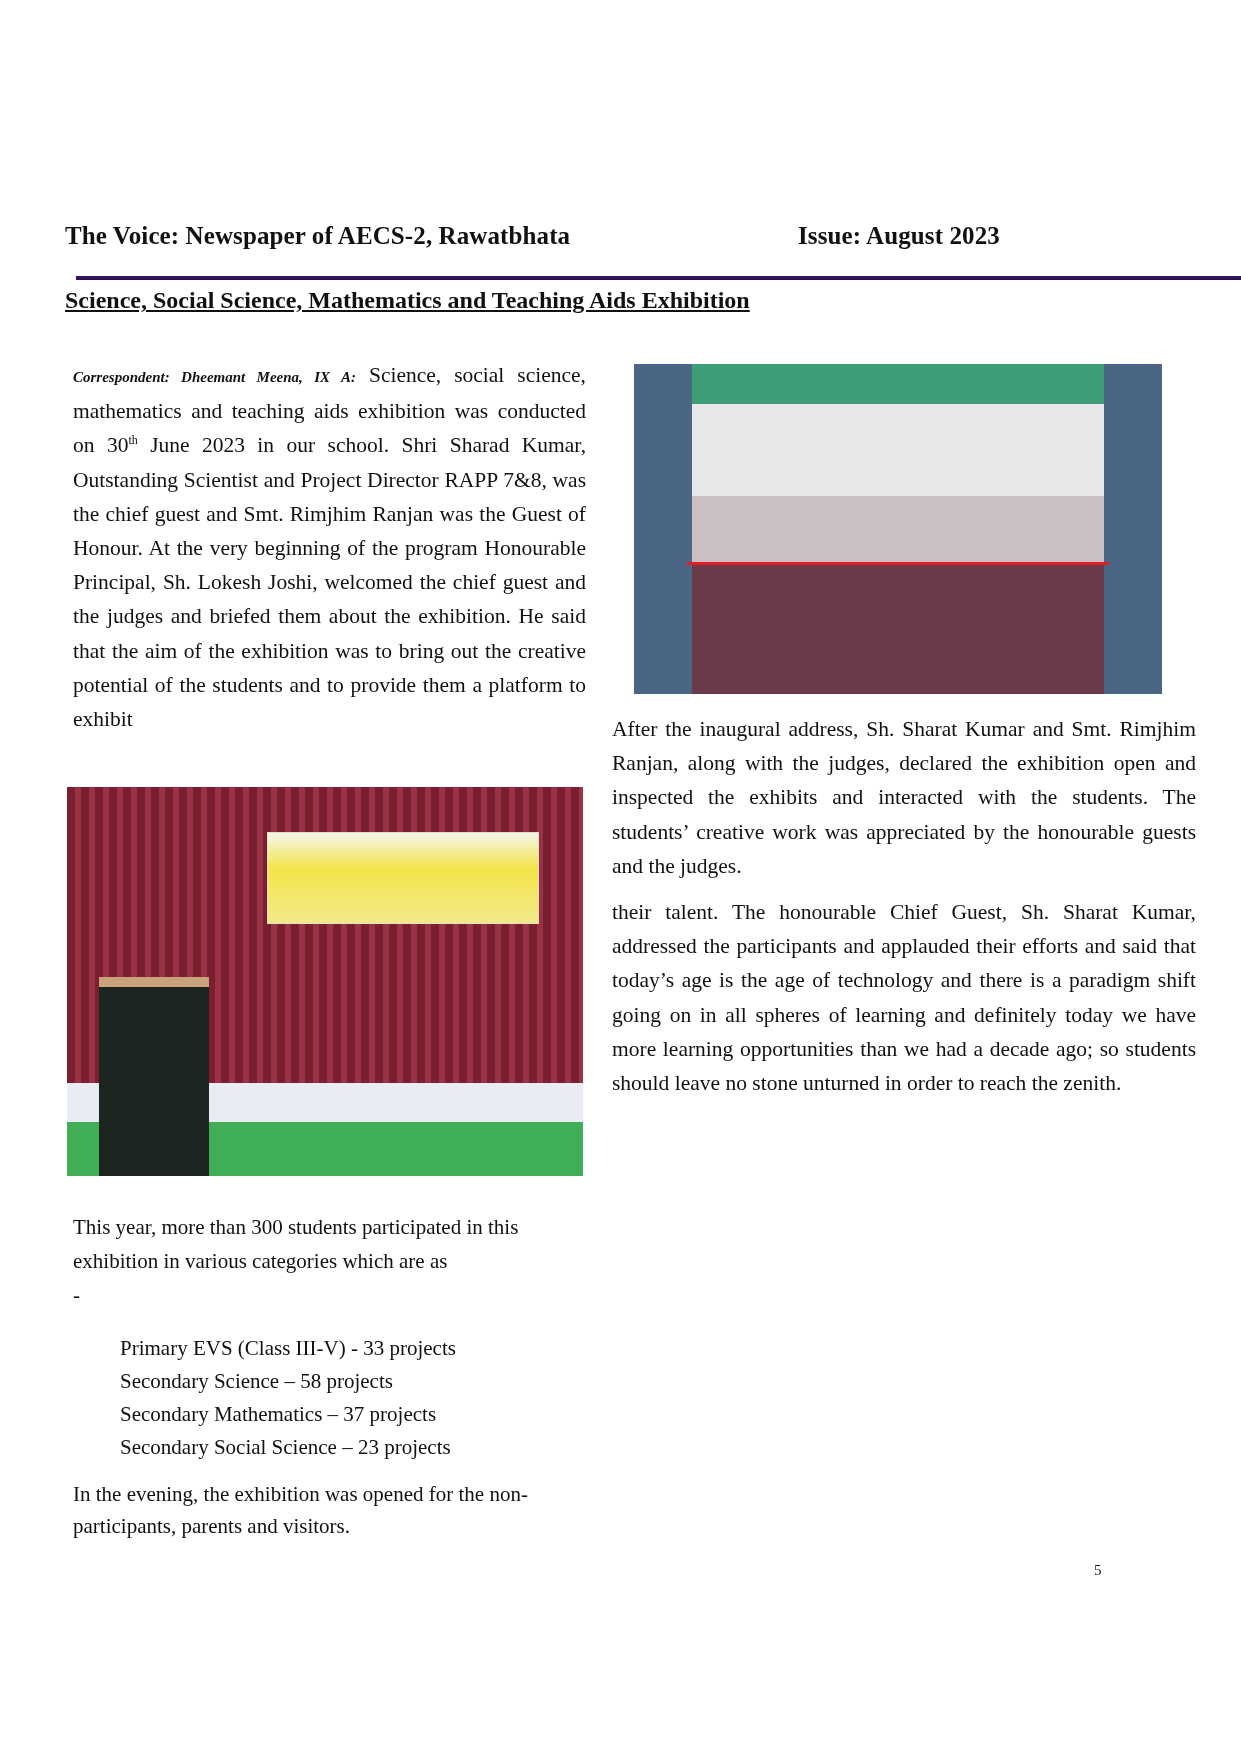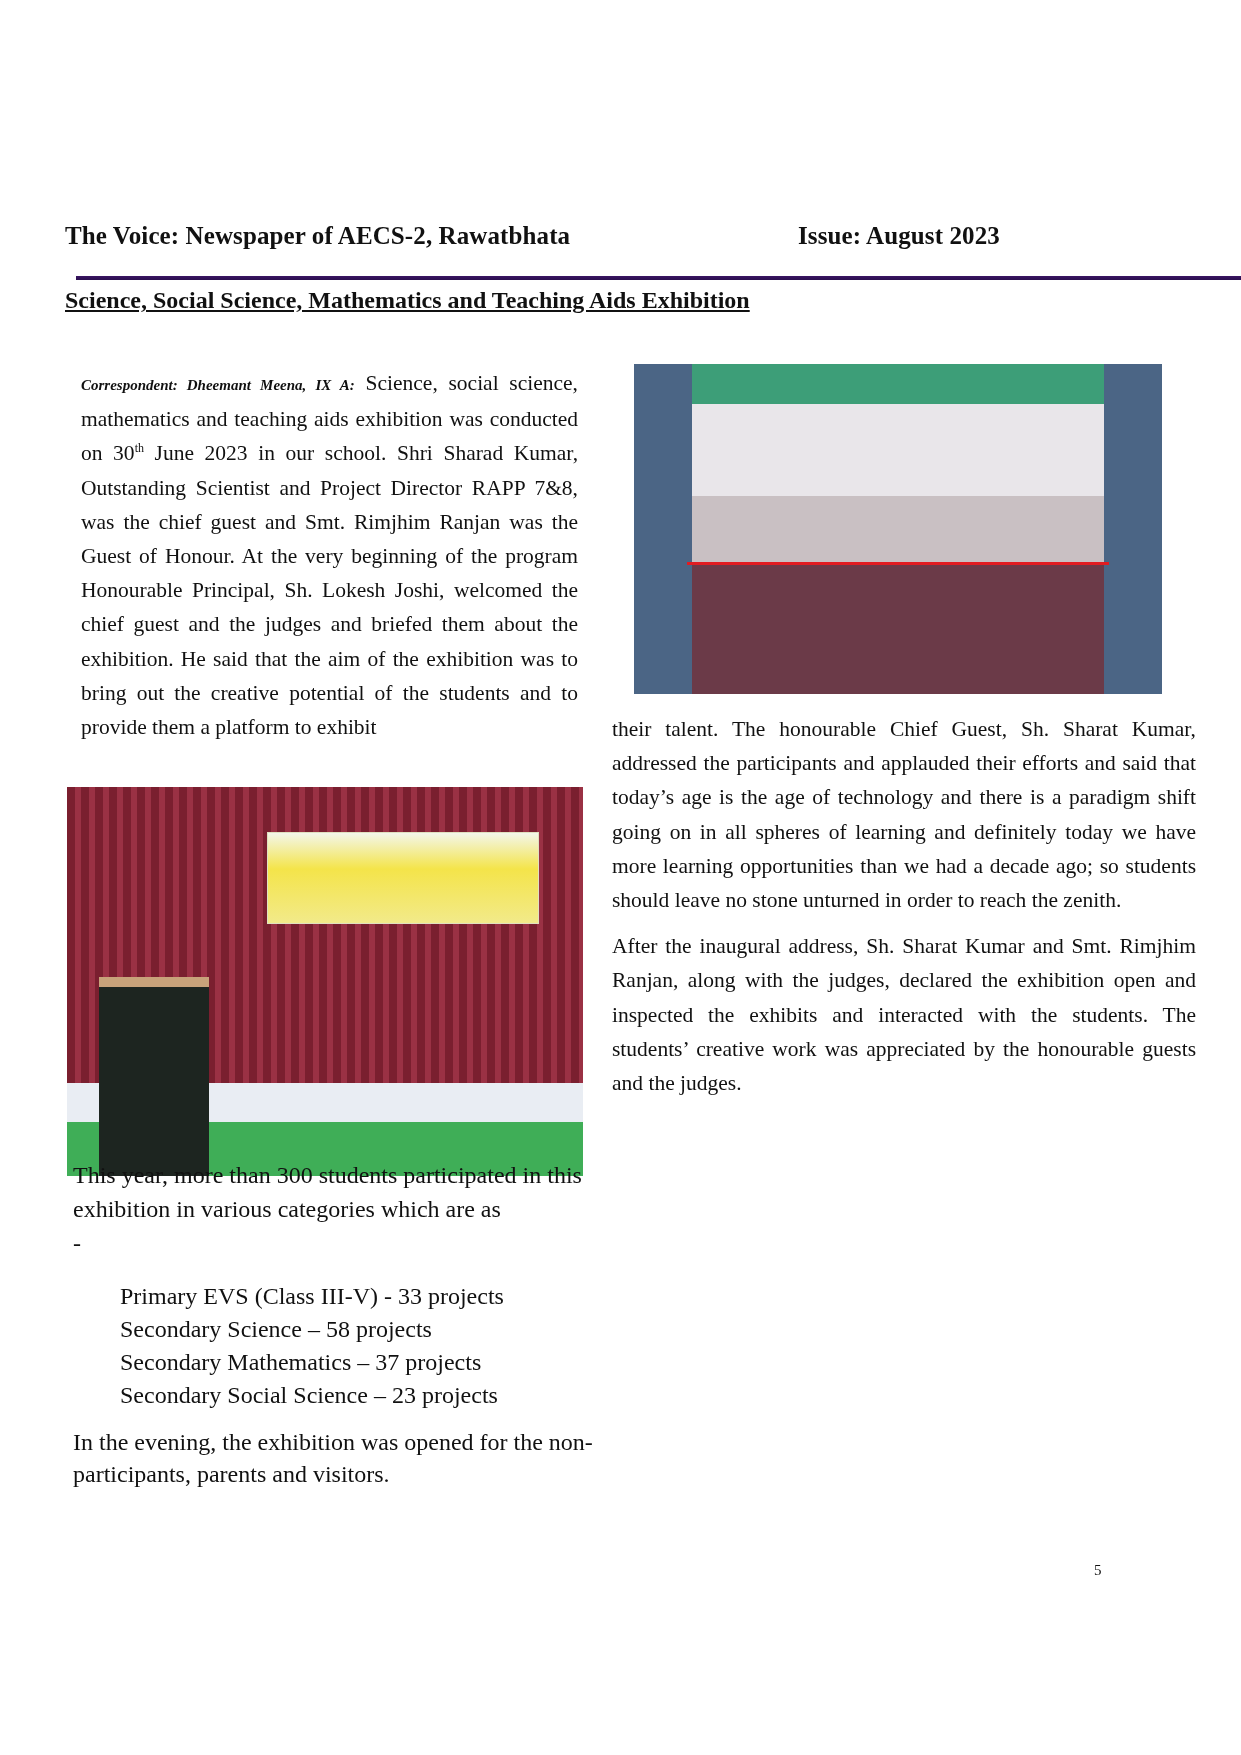--- a/index.html
+++ b/index.html
@@ -12,39 +12,39 @@
   .mast-title { left: 65px; }
   .mast-issue { left: 798px; }
   .rule { left: 76px; top: 276px; width: 1165px; height: 4px;
           background: linear-gradient(#3a1563, #2a0e4e); }
   .article-title { left: 65px; top: 287px; font-weight: bold; font-size: 24px; white-space: nowrap; text-decoration: underline; }
 
   .col-text { font-size: 21.5px; line-height: 34.2px; text-align: justify; hyphens: manual; }
   .col-left-1 { left: 73px; top: 358px; width: 513px; }
   .col-right-1 { left: 612px; top: 712px; width: 584px; }
   .col-right-1 p { margin: 0 0 12px 0; }
-  .col-left-1 p { margin: 8px; font-family: Liberation Serif, serif; }
+  .col-left-1 p { margin: 0; font-family: Liberation Serif, serif; }
   .byline { font-style: italic; font-weight: bold; font-size: 15px; }
 
   .photo { overflow: hidden; }
   .photo-ribbon { left: 634px; top: 364px; width: 528px; height: 330px;
     background:
       linear-gradient(90deg, #4b6585 0 11%, transparent 11% 89%, #4b6585 89% 100%),
       linear-gradient(180deg, #3d9e78 0 12%, #e9e6ea 12% 40%, #c9c0c3 40% 60%, #6b3a48 60% 100%); }
   .photo-stage { left: 67px; top: 787px; width: 516px; height: 389px;
     background:
       linear-gradient(180deg, transparent 0 76%, #e9edf3 76% 86%, #3fae57 86% 100%),
       repeating-linear-gradient(90deg, #7a1f2f 0 8px, #9a3144 8px 14px); }
   .photo-stage .banner { position: absolute; left: 200px; top: 45px; width: 270px; height: 90px;
     background: linear-gradient(180deg, #f3f6ea, #f4e44a 40%, #f2ea8a); border: 1px solid #e0e0c0; }
   .photo-stage .podium { position: absolute; left: 32px; top: 190px; width: 110px; height: 200px;
     background: #1d2520; border-top: 10px solid #c8a27a; }
   .photo-ribbon .tape { position: absolute; left: 10%; right: 10%; top: 60%; height: 3px; background: #e11c22; }
 
-  .col-left-2 { left: 73px; top: 1158px; width: 520px; font-size: 24px; line-height: 34px; }
+  .col-left-2 { left: 73px; top: 1210px; width: 520px; font-size: 21px; line-height: 34px; }
   .col-left-2 p { margin: 0; }
   .cat-list { list-style: none; margin: 20px 0 0 0; padding: 0 0 0 47px; }
   .cat-list li { margin: 0; line-height: 33px; }
   .evening { margin-top: 14px !important; line-height: 32px !important; }
 
   .page-number { left: 1094px; top: 1562px; font-size: 15px; }
   sup { font-size: 12px; line-height: 0; }
 </style>
 </head>
 <body>
@@ -57,22 +57,22 @@
 
 <div class="abs col-text col-left-1">
   <p><span class="byline">Correspondent: Dheemant Meena, IX A:</span><span> Science, social sci­ence, mathematics and teaching aids exhibition was conducted on 30</span><sup>th</sup><span> June 2023 in our school. Shri Sharad Kumar, Outstanding Scientist and Pro­ject Director RAPP 7&amp;8, was the chief guest and Smt. Rimjhim Ranjan was the Guest of Honour. At the very beginning of the program Honourable Principal, Sh. Lokesh Joshi, welcomed the chief guest and the judges and briefed them about the exhibition. He said that the aim of the exhibition was to bring out the creative potential of the students and to provide them a platform to exhibit</span></p>
 </div>
 
 <div class="abs photo photo-ribbon" title="Chief guest cutting the ribbon at the exhibition entrance">
   <div class="tape"></div>
 </div>
 
 <div class="abs col-text col-right-1">
+  <p>After the inaugural address, Sh. Sharat Kumar and Smt. Rimjhim Ranjan, along with the judges, declared the ex­hibition open and inspected the exhibits and interacted with the students. The students’ creative work was appre­ciated by the honourable guests and the judges.</p>
   <p>their talent. The honourable Chief Guest, Sh. Sharat Kumar, addressed the participants and applauded their efforts and said that today’s age is the age of technology and there is a paradigm shift going on in all spheres of learning and definitely today we have more learning op­portunities than we had a decade ago; so students should leave no stone unturned in order to reach the zenith.</p>
-  <p>After the inaugural address, Sh. Sharat Kumar and Smt. Rimjhim Ranjan, along with the judges, declared the ex­hibition open and inspected the exhibits and interacted with the students. The students’ creative work was appre­ciated by the honourable guests and the judges.</p>
 </div>
 
 <div class="abs photo photo-stage" title="Speaker at AECS-2 podium with exhibition banner behind">
   <div class="banner" title="SCIENCE, SOCIAL SCIENCE, MATHEMATICS AND TEACHING AID EXHIBITION"></div>
   <div class="podium" title="AECS-2"></div>
 </div>
 
 <div class="abs col-left-2">
   <p>This year, more than 300 students participated in this exhibition in various categories which are as</p>
   <p>-</p>

